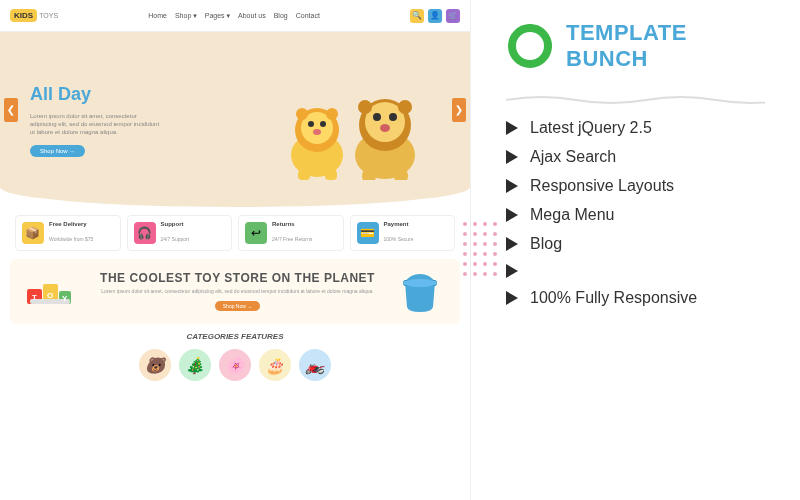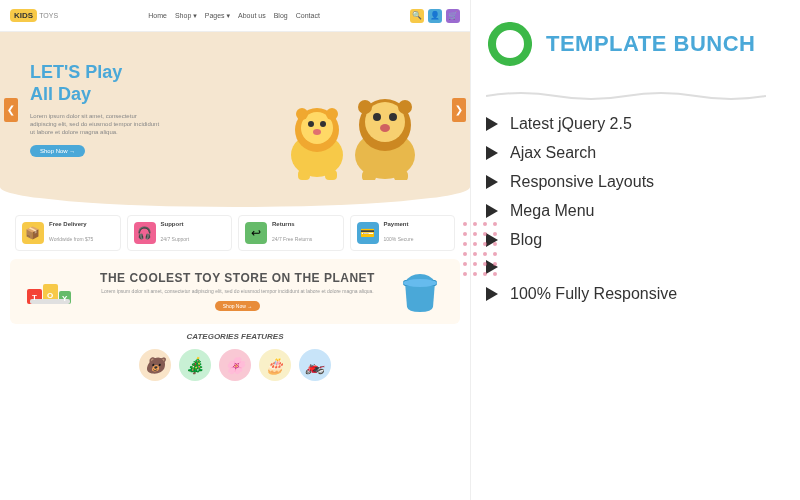--- a/index.html
+++ b/index.html
@@ -311,21 +311,21 @@
       align-items: center;
       justify-content: center;
       font-size: 16px;
     }
 
     
     .right-panel {
       width: 330px;
       height: 500px;
       background: #fff;
-      padding: 20px 15px;
+      padding: 20px 35px;
       position: relative;
       border-left: 1px solid #eee;
     }
 
     
     .brand-header {
       display: flex;
       align-items: center;
       gap: 12px;
       margin-bottom: 20px;
@@ -418,21 +418,21 @@
         <div class="nav-icon-btn yellow">🔍</div>
         <div class="nav-icon-btn blue">👤</div>
         <div class="nav-icon-btn purple">🛒</div>
       </div>
     </div>
 
     <div class="hero-section">
       <div class="hero-arrow-left">❮</div>
       <div class="hero-text">
         <div class="hero-heading">
-          <span>LET'S Play</span><br>
+          <br>
           <span>All Day</span>
         </div>
         <div class="hero-subtext">Lorem ipsum dolor sit amet, consectetur adipiscing elit, sed do eiusmod tempor incididunt ut labore et dolore magna aliqua.</div>
         <button class="hero-btn">Shop Now →</button>
       </div>
 
       <div class="hero-toys-img">
 
         <svg class="lion-small" viewBox="0 0 75 110">
 

